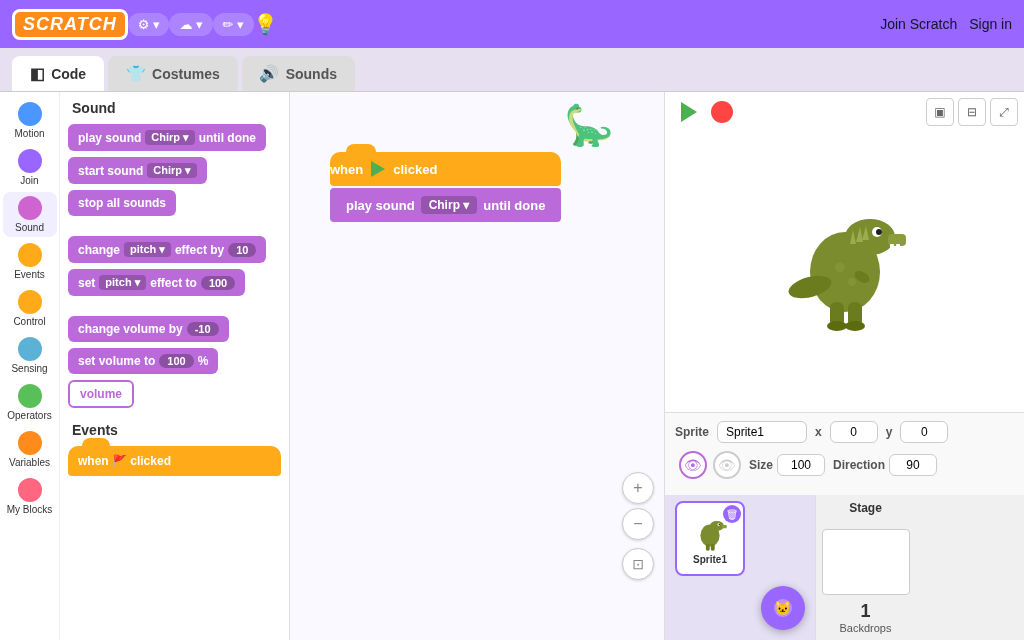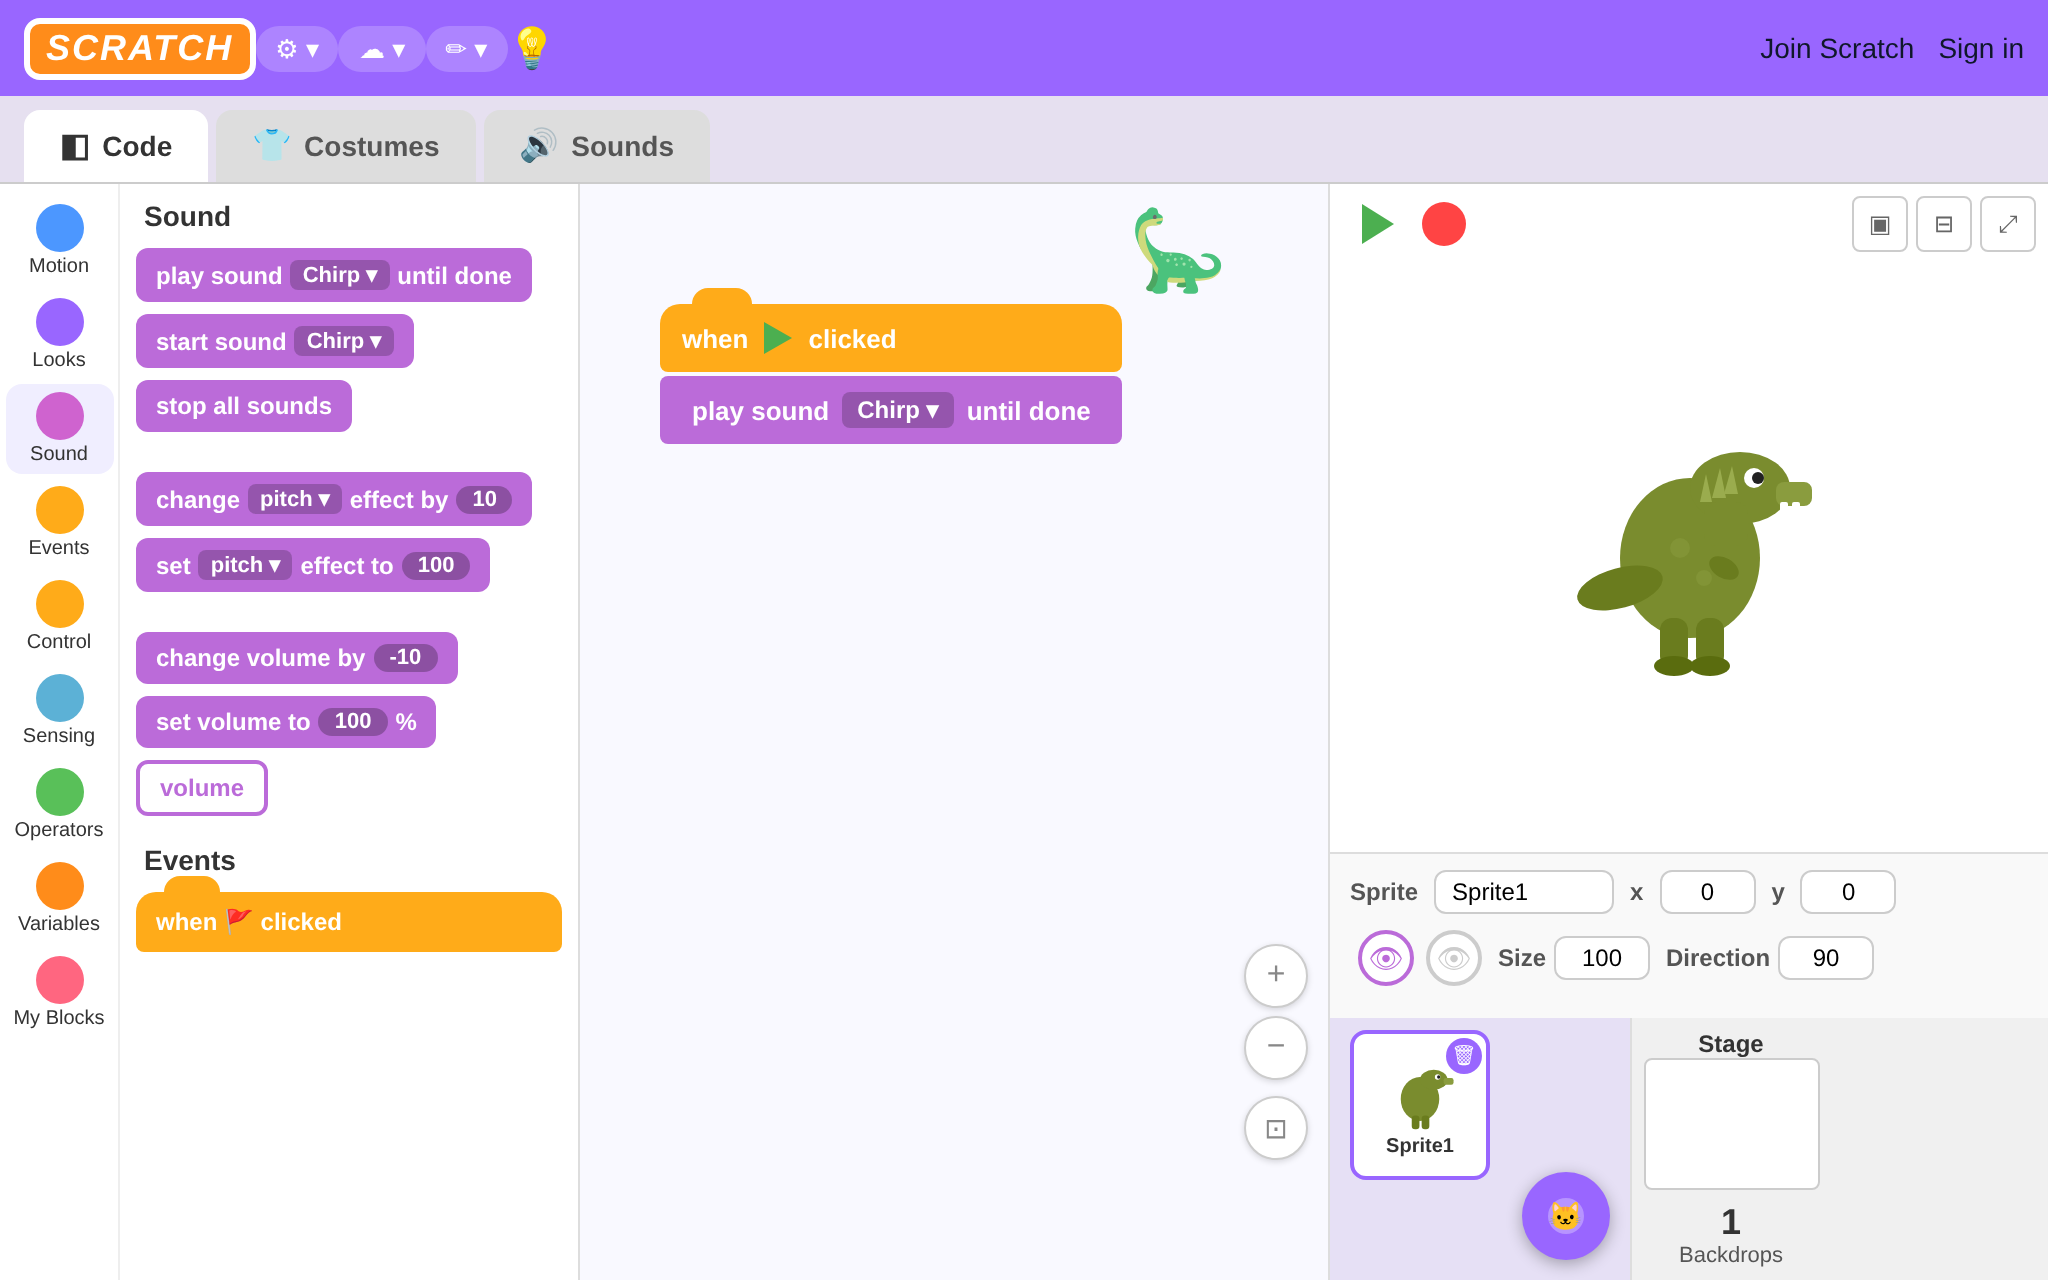--- a/index.html
+++ b/index.html
@@ -200,21 +200,21 @@
       overflow: hidden;
     }
     .code-block-group {
       position: absolute;
       top: 60px;
       left: 40px;
     }
     .hat-block {
       background: #ffab19;
       border-radius: 10px 10px 4px 4px;
-      padding: 8px 11px;
+      padding: 8px 0;
       display: flex;
       align-items: center;
       gap: 6px;
       font-size: 13px;
       font-weight: 700;
       color: white;
       position: relative;
     }
     .hat-bump {
       position: absolute;
@@ -495,21 +495,21 @@
       border-left: 1px solid #ddd;
       display: flex;
       flex-direction: column;
       align-items: center;
       padding: 6px;
     }
     .stage-panel-title {
       font-size: 12px;
       font-weight: 700;
       color: #333;
-      margin-bottom: 0;
+      margin-bottom: 14px;
     }
     .stage-thumb {
       width: 88px;
       height: 66px;
       background: white;
       border: 1px solid #ccc;
       border-radius: 4px;
       margin-bottom: 6px;
     }
     .stage-backdrops {
@@ -575,21 +575,21 @@
 
 <div id="main-area">
 
   <div id="categories">
     <div class="cat-item">
       <div class="cat-dot" style="background:#4c97ff;"></div>
       <span class="cat-label">Motion</span>
     </div>
     <div class="cat-item">
       <div class="cat-dot" style="background:#9966ff;"></div>
-      <span class="cat-label">Looks</span>
+      <span class="cat-label">Join</span>
     </div>
     <div class="cat-item active">
       <div class="cat-dot" style="background:#cf63cf;"></div>
       <span class="cat-label">Sound</span>
     </div>
     <div class="cat-item">
       <div class="cat-dot" style="background:#ffab19;"></div>
       <span class="cat-label">Events</span>
     </div>
     <div class="cat-item">

